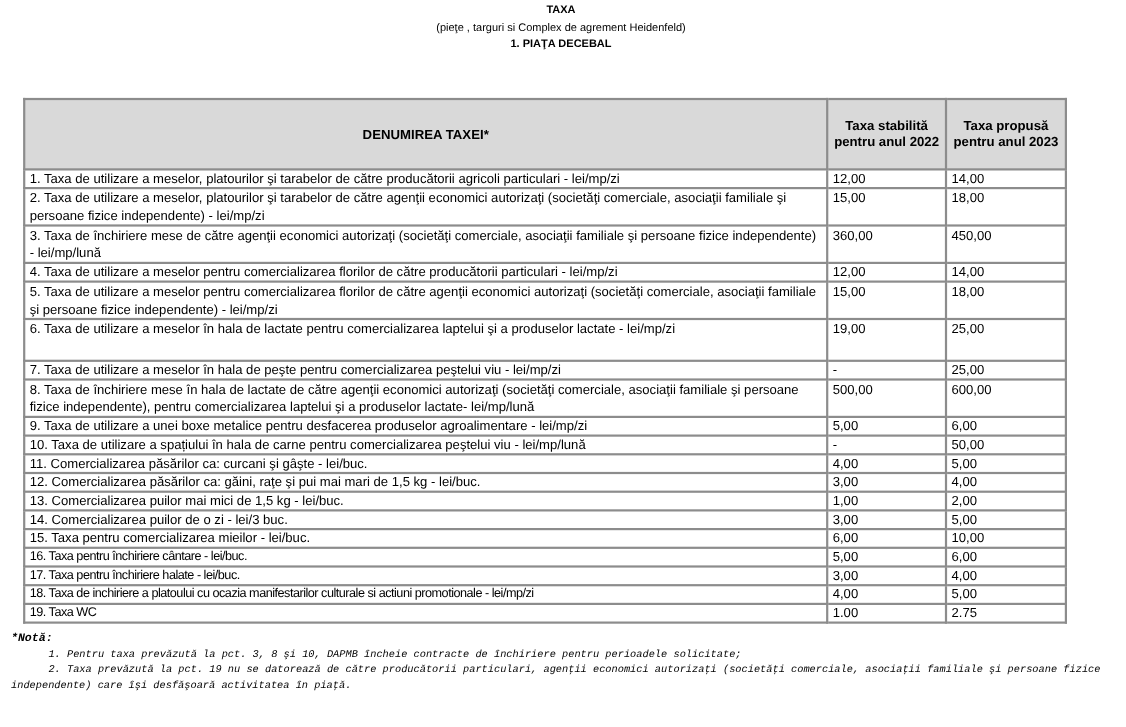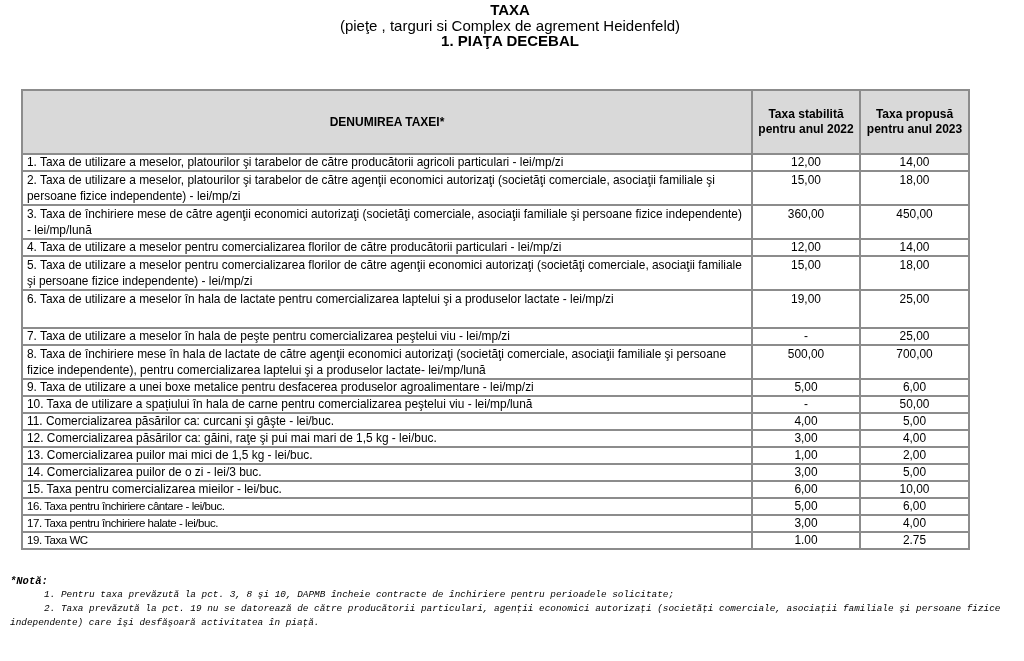--- a/index.html
+++ b/index.html
@@ -5,40 +5,40 @@
     html, body { margin: 0; padding: 0; background: #ffffff; }
     body {
       width: 1024px; height: 661px; position: relative; overflow: hidden;
       font-family: "Liberation Sans", sans-serif; color: #000;
     }
     .corner-mark {
       position: absolute; top: -6px; right: 10px; width: 40px; height: 8px;
     }
     .title-block {
       position: absolute; top: 2px; left: 0; width: 1020px; text-align: center;
-      font-size: 15px; line-height: 15.5px;
+      font-size: 10px; line-height: 15.5px;
     }
     .title-block .bold { font-weight: bold; }
     table.tax {
       position: absolute; left: 21px; top: 89px; width: 947px;
       border-collapse: collapse; table-layout: fixed;
       font-size: 11.9px; line-height: 16px;
       border: 2px solid #fca5a5;
     }
     table.tax col.c1 { width: 730px; }
     table.tax col.c2 { width: 108px; }
     table.tax col.c3 { width: 109px; }
     table.tax th, table.tax td {
       border: 2px solid #8c8c8c; padding: 0 4px; vertical-align: top;
     }
     table.tax th {
       background: #d9d9d9; font-weight: bold; font-size: 12px; line-height: 15px;
       vertical-align: middle; text-align: center; height: 62px;
     }
-    table.tax td.num { text-align: center; }
+    table.tax td.num { text-align: left; }
     table.tax tr.tall td { height: 32px; }
     table.tax tr.tall-extra td { height: 36px; }
     table.tax tr.single td { height: 15px; line-height: 15px; }
     table.tax tr.condensed td.desc { font-size: 11.5px; letter-spacing: -0.45px; margin-left: 32px; }
     .notes {
       position: absolute; left: 10px; top: 574px; width: 1000px;
       font-family: Liberation Mono, monospace; font-style: italic; font-size: 9.4px; line-height: 14px;
     }
     .notes .head { font-weight: bold; font-size: 10.5px; }
     .notes .item { text-indent: 34px; }
@@ -101,21 +101,21 @@
       <td class="num">25,00</td>
     </tr>
     <tr class="single">
       <td class="desc">7. Taxa de utilizare a meselor în hala de peşte pentru comercializarea peştelui viu -  lei/mp/zi</td>
       <td class="num">-</td>
       <td class="num">25,00</td>
     </tr>
     <tr class="tall">
       <td class="desc">8. Taxa de închiriere mese în hala de lactate de către agenţii economici autorizaţi (societăţi comerciale, asociaţii familiale şi persoane fizice independente), pentru comercializarea laptelui şi a produselor lactate- lei/mp/lună</td>
       <td class="num">500,00</td>
-      <td class="num">700,00</td>
+      <td class="num">600,00</td>
     </tr>
     <tr class="single">
       <td class="desc">9. Taxa de utilizare a unei boxe metalice pentru desfacerea produselor agroalimentare - lei/mp/zi</td>
       <td class="num">5,00</td>
       <td class="num">6,00</td>
     </tr>
     <tr class="single">
       <td class="desc">10. Taxa de utilizare a spațiului în hala de carne pentru comercializarea peştelui viu -  lei/mp/lună</td>
       <td class="num">-</td>
       <td class="num">50,00</td>
@@ -149,20 +149,25 @@
       <td class="desc">16. Taxa pentru închiriere cântare - lei/buc.</td>
       <td class="num">5,00</td>
       <td class="num">6,00</td>
     </tr>
     <tr class="single condensed">
       <td class="desc">17. Taxa pentru închiriere halate - lei/buc.</td>
       <td class="num">3,00</td>
       <td class="num">4,00</td>
     </tr>
     <tr class="single condensed">
+      <td class="desc">18. Taxa de inchiriere a platoului cu ocazia manifestarilor culturale si actiuni promotionale - lei/mp/zi</td>
+      <td class="num">4,00</td>
+      <td class="num">5,00</td>
+    </tr>
+    <tr class="single condensed">
       <td class="desc">19. Taxa WC</td>
       <td class="num">1.00</td>
       <td class="num">2.75</td>
     </tr>
   </tbody>
 </table>
 
 <div class="notes">
   <div class="head">*Notă:</div>
   <div class="item">1. Pentru taxa prevăzută la pct. 3, 8 şi 10, DAPMB încheie contracte de închiriere pentru perioadele solicitate;</div>

